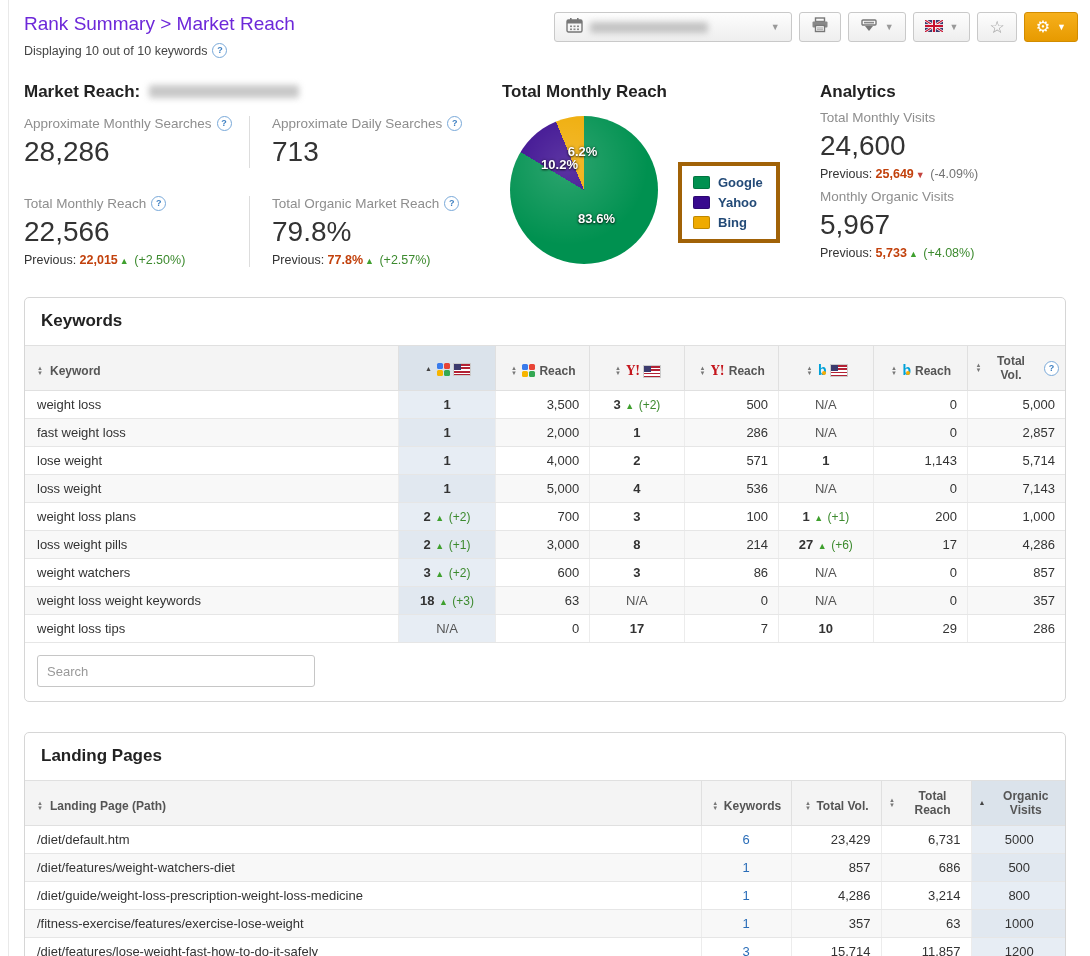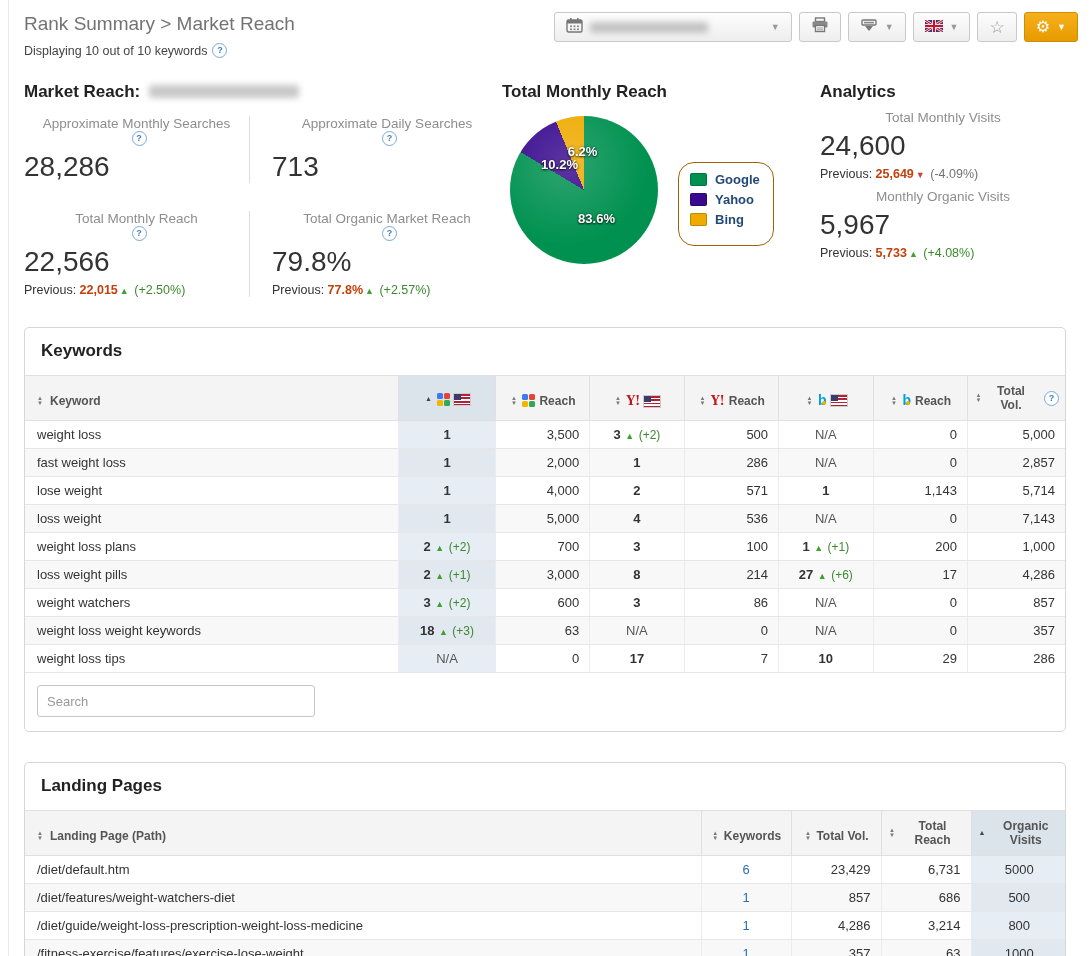--- a/index.html
+++ b/index.html
@@ -2,21 +2,21 @@
 <html><head>
 <meta charset="utf-8">
 <style>
   html,body{margin:0;padding:0;background:#fff;}
   body{width:1090px;min-height:956px;position:relative;font-family:"Liberation Sans","DejaVu Sans",sans-serif;color:#333;}
   body::before{content:"";position:absolute;left:8px;top:0;bottom:0;width:1px;background:#e9e9e9;}
   .wrap{padding:0 24px 20px 24px;}
 
   
   .page-head{display:flex;justify-content:space-between;align-items:flex-start;padding-top:12px;}
-  .breadcrumb{color:#737373;font-size:19px;line-height:24px;cursor:pointer;}
+  .breadcrumb{color:#6d28d9;font-size:19px;line-height:24px;cursor:pointer;}
   .subtitle{color:#444;font-size:12.5px;margin-top:7px;display:flex;align-items:center;}
   .toolbar{display:flex;gap:7px;margin-right:-12px;}
   .tbtn{height:30px;border:1px solid #c9c9c9;border-radius:3px;background:linear-gradient(#fdfdfd,#eeeeee);
         display:inline-flex;align-items:center;justify-content:center;padding:0 11px;gap:7px;cursor:pointer;box-sizing:border-box;}
   .tbtn.date{width:238px;justify-content:flex-start;}
   .tbtn .spacer{flex:1;}
   .tbtn.orange{background:linear-gradient(#f6b01c,#e79a00);border-color:#d28c00;}
   .caret{color:#999;font-size:9px;line-height:9px;}
   .tbtn.orange .caret{color:#fff;}
   .gear{color:#fff;font-size:16px;line-height:16px;}
@@ -36,36 +36,36 @@
   .chg.down{color:#737373;}
 
   
   .top{display:flex;margin-top:24px;}
   .col-stats{width:478px;}
   .col-pie{width:318px;}
   .col-analytics{flex:1;}
   .sec-title{font-size:17px;font-weight:bold;color:#222;}
   .mr-grid{display:grid;grid-template-columns:248px 1fr;margin-top:14px;row-gap:28px;}
   .stat.col1{border-right:1px solid #ddd;margin-right:22px;}
-  .stat-label{color:#8e8e8e;font-size:13.5px;display:flex;align-items:center;flex-direction:column;}
+  .stat-label{color:#8e8e8e;font-size:13.5px;display:flex;align-items:flex-end;}
   .stat-value{font-size:28px;color:#333;margin-top:5px;font-weight:400;}
   .prev{font-size:12.5px;color:#333;margin-top:5px;}
   .prev b{font-weight:bold;color:#c2410c;}
   .col-analytics .stat{margin-top:8px;}
   .col-analytics .sec-title{margin-bottom:6px;}
 
   
   .pie-zone{display:flex;align-items:flex-start;margin-top:14px;}
   .pie{position:relative;width:148px;height:148px;border-radius:50%;margin-left:8px;}
   .pie-label{position:absolute;color:#fff;font-weight:bold;font-size:13px;
              text-shadow:0 1px 2px rgba(0,0,0,.75),0 0 3px rgba(0,0,0,.45);}
   .pl-0{left:46%;top:64%;}
   .pl-1{left:21%;top:28%;}
   .pl-2{left:39%;top:19%;}
-  .legend{border:1px solid #a16207;border-radius:16px;padding:9px 13px 18px 11px;display:flex;flex-direction:column;gap:5px;
+  .legend{border:4px solid #a16207;border-radius:0;padding:9px 13px 9px 11px;display:flex;flex-direction:column;gap:5px;
           background:#fff;margin-left:20px;margin-top:46px;}
   .legend-row{display:flex;align-items:center;gap:8px;}
   .swatch{width:17px;height:13px;border-radius:2px;box-shadow:inset 0 0 0 1px rgba(0,0,0,.2);}
   .legend-label{font-weight:bold;font-size:13px;color:#234a77;}
 
   
   .panel{border:1px solid #d6d6d6;border-radius:5px;margin-top:30px;background:#fff;overflow:hidden;}
   .panel-title{font-size:17px;font-weight:bold;color:#222;padding:13px 16px 14px;}
   table{width:100%;border-collapse:collapse;font-size:13px;table-layout:fixed;}
   thead th{background:#f4f4f4;border:1px solid #e0e0e0;border-left:none;padding:8px 6px;color:#555;

